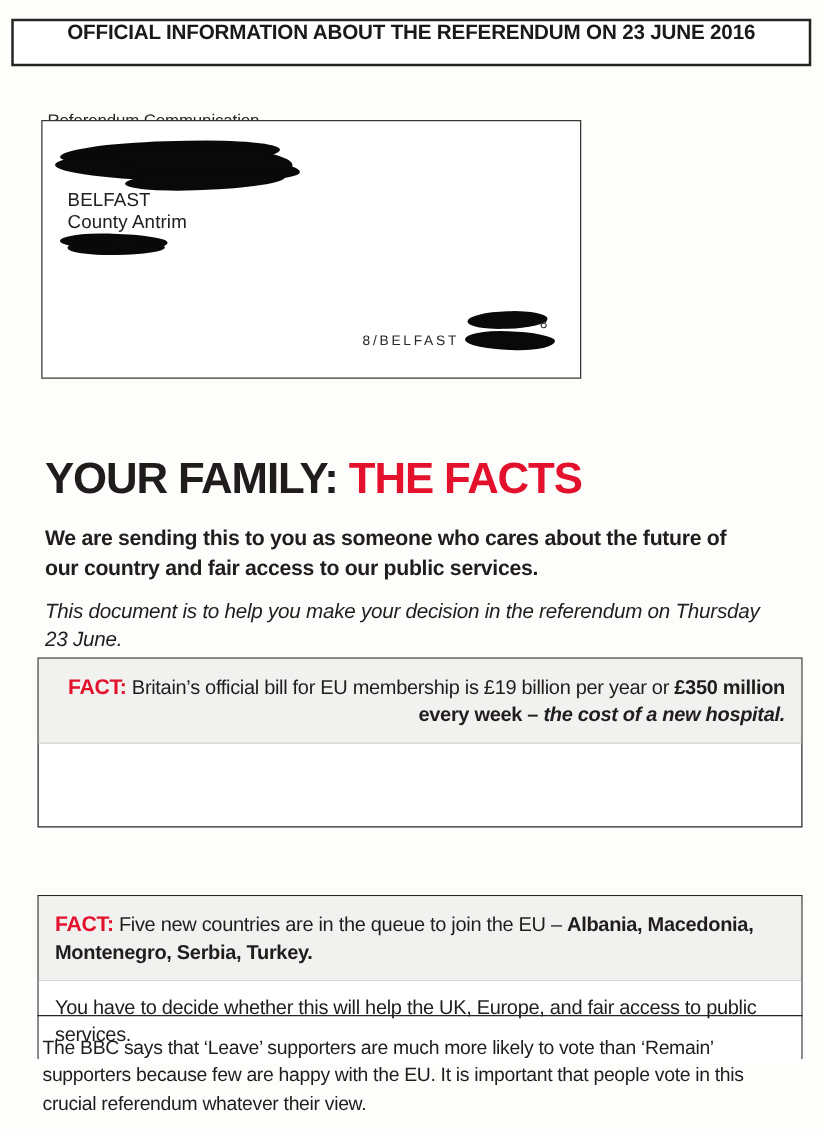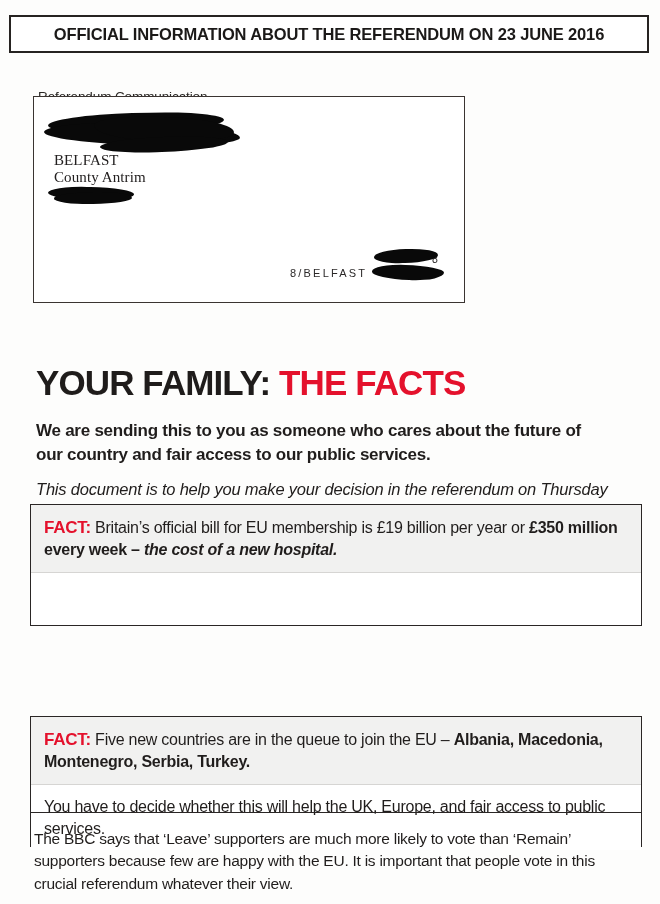--- a/index.html
+++ b/index.html
@@ -28,21 +28,21 @@
   .header-box {
     position: absolute;
     left: 9px;
     top: 15px;
     width: 640px;
     height: 38px;
     border: 2px solid #262321;
     box-sizing: border-box;
     background: #ffffff;
     display: flex;
-    align-items: center;
+    align-items: flex-start;
     justify-content: center;
   }
   .header-title {
     font-size: 16.5px;
     font-weight: bold;
     letter-spacing: -0.15px;
     color: #1b1918;
     white-space: nowrap;
   }
 
@@ -63,21 +63,21 @@
     width: 432px;
     height: 207px;
     border: 1.5px solid #3a3431;
     box-sizing: border-box;
     background: #ffffff;
     overflow: hidden;
   }
   .addr {
     position: absolute;
     left: 20px;
-    font-family: Liberation Serif, serif;
+    font-family: Liberation Sans, sans-serif;
     font-size: 14.5px;
     color: #232020;
     letter-spacing: 0.1px;
     white-space: nowrap;
   }
   .addr-city { top: 55px; font-size: 15px; }
   .addr-county { top: 72px; font-size: 15px; }
   .addr-post { top: 90px; font-size: 15px; }
 
   .ref-code {
@@ -187,21 +187,21 @@
 
   
   .fact-box {
     position: absolute;
     left: 30px;
     width: 612px;
     border: 1.6px solid #2a2625;
     box-sizing: border-box;
     background: #ffffff;
   }
-  #fact-box-1 { top: 504px; height: 122px; }
+  #fact-box-1 { top: 526px; height: 136px; text-align: right; }
   #fact-box-2 { top: 716px; height: 131px; }
 
   .fact-head {
     background: #f1f1f0;
     padding: 11px 13px 10px 13px;
     font-size: 16px;
     line-height: 1.38;
     letter-spacing: -0.25px;
     color: #201d1c;
     border-bottom: 1px solid #d6d5d3;

